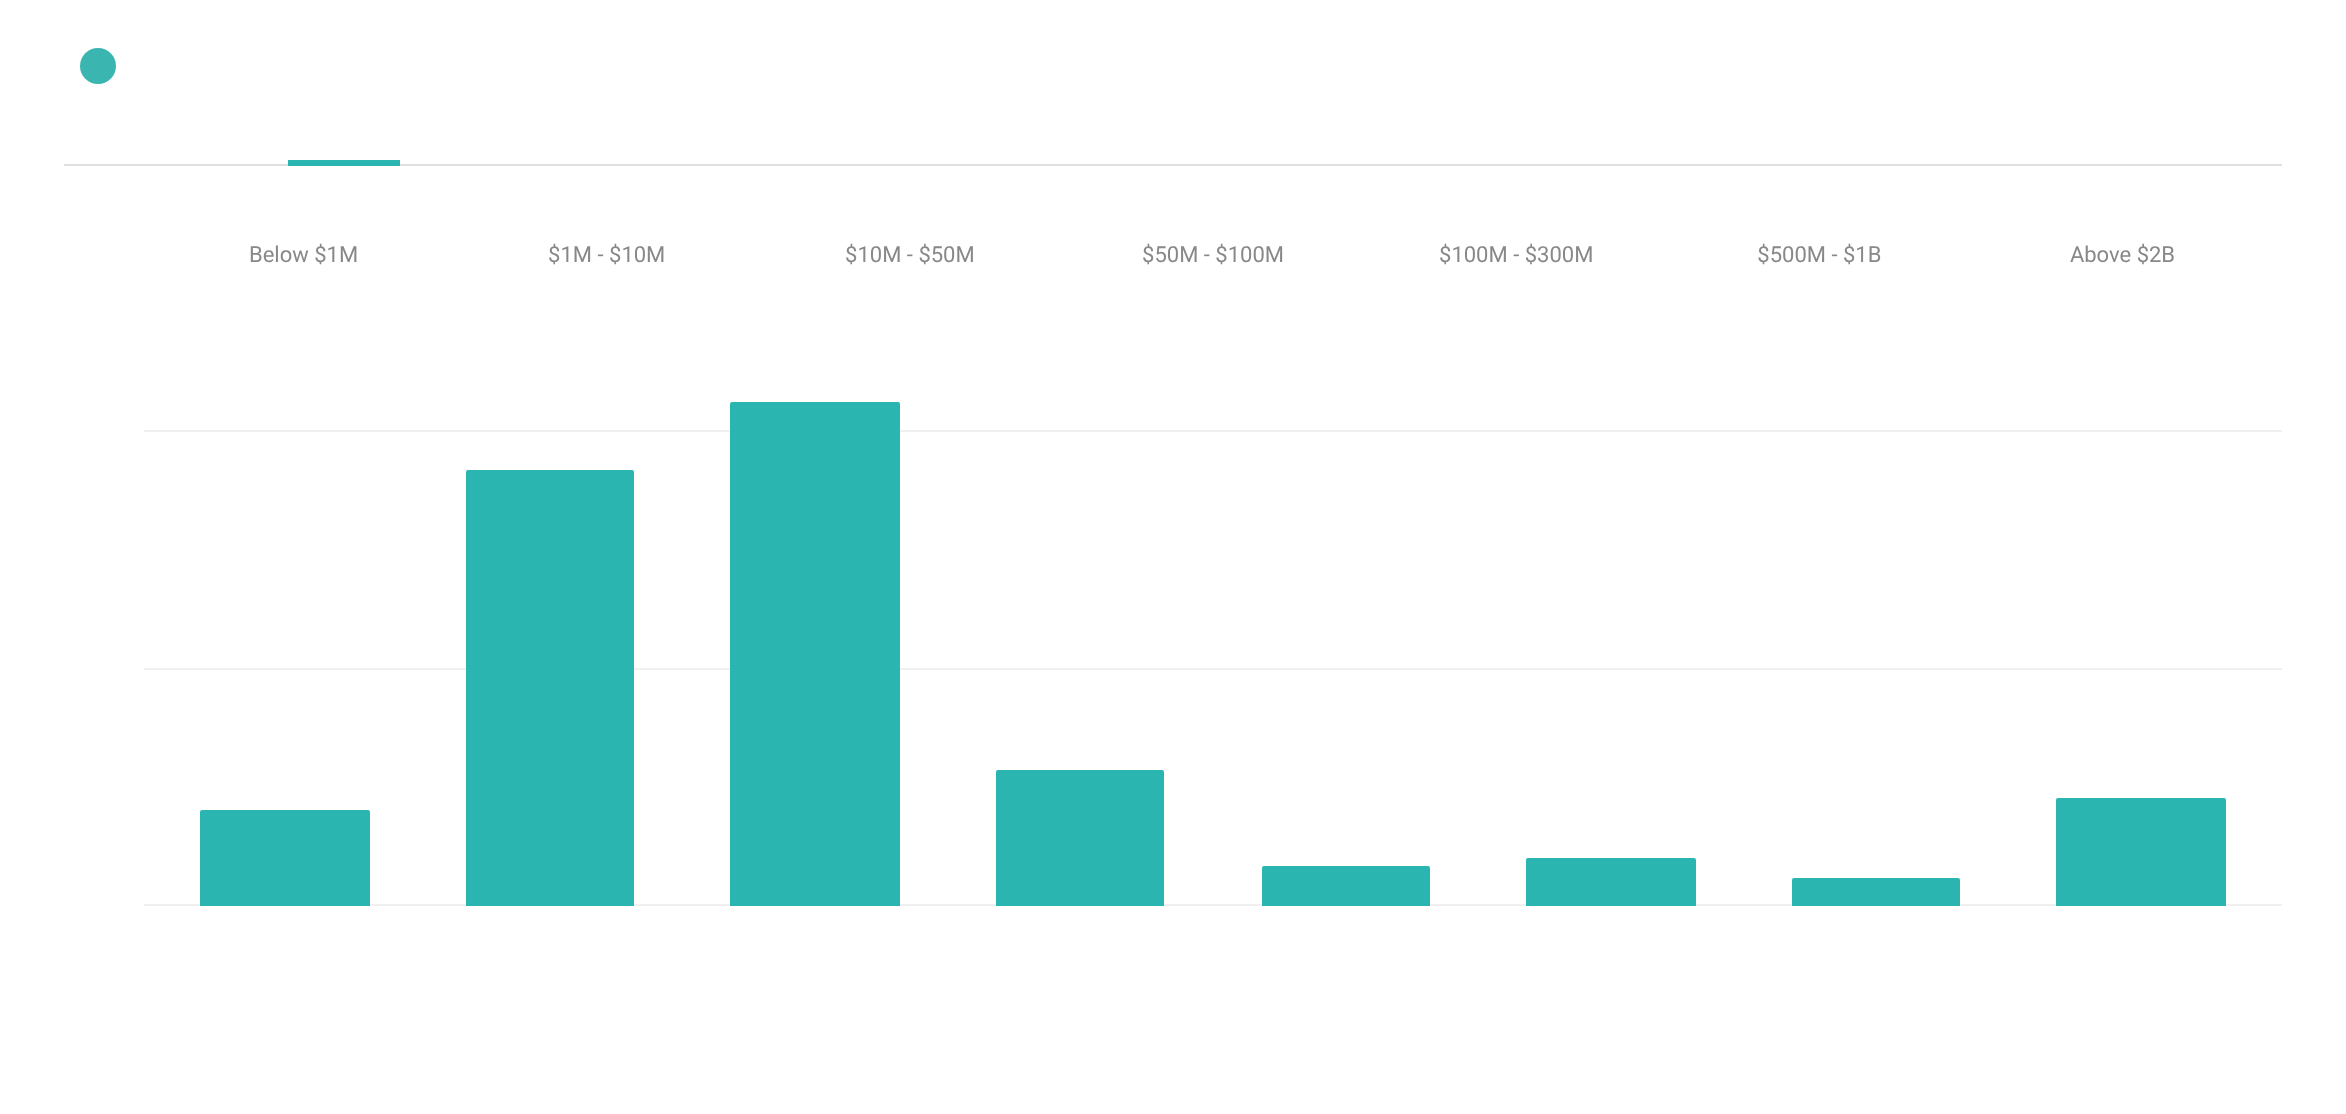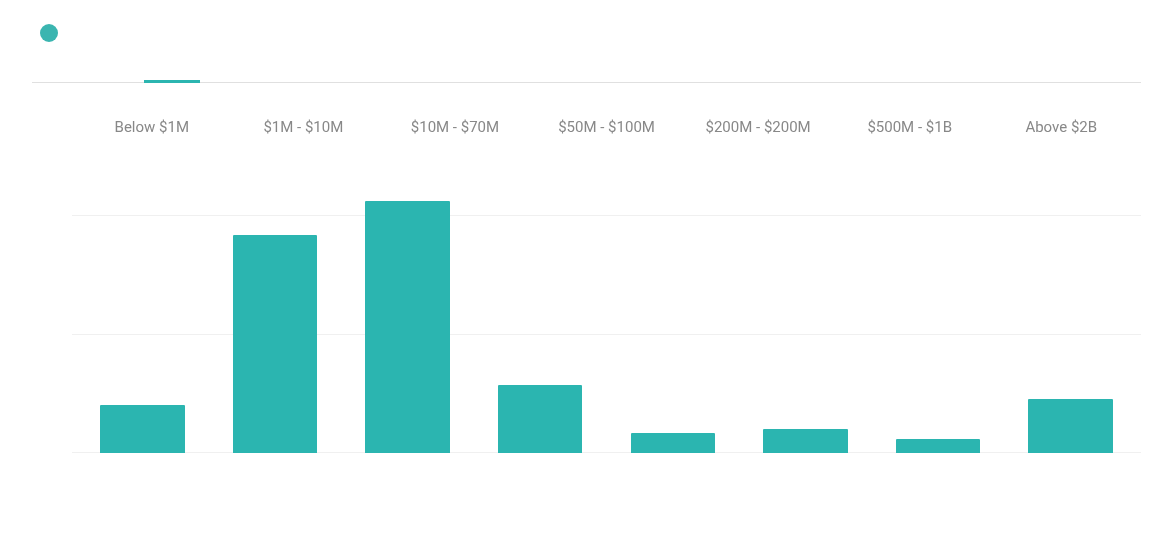--- a/index.html
+++ b/index.html
@@ -118,21 +118,21 @@
       flex: 1;
     }
     .x-labels {
       display: flex;
       gap: 12px;
       padding: 0 10px;
       height: 30px;
     }
     .x-label {
       flex: 1;
-      font-size: 15px;
+      font-size: 11px;
       color: #888;
       text-align: center;
       display: flex;
       align-items: center;
       justify-content: center;
       line-height: 1.3;
     }
   </style>
 </head>
 <body>
@@ -194,21 +194,21 @@
           <div class="bar-group">
             <div class="bar-spacer"></div>
             <div class="bar" title="Above $1B" style="height: 16%; background: rgb(43, 181, 176);"></div>
           </div>
         </div>
 
       <div class="x-labels" id="x-labels">
 
       <div class="x-label">Below $1M</div>
           <div class="x-label">$1M - $10M</div>
-          <div class="x-label">$10M - $70M</div>
+          <div class="x-label">$10M - $50M</div>
           <div class="x-label">$50M - $100M</div>
-          <div class="x-label">$200M - $200M</div>
+          <div class="x-label">$100M - $300M</div>
           <div class="x-label">$500M - $1B</div>
           <div class="x-label">Above $2B</div>
         </div>
     </div>
   </div>
 </div>
 
 </body></html>

